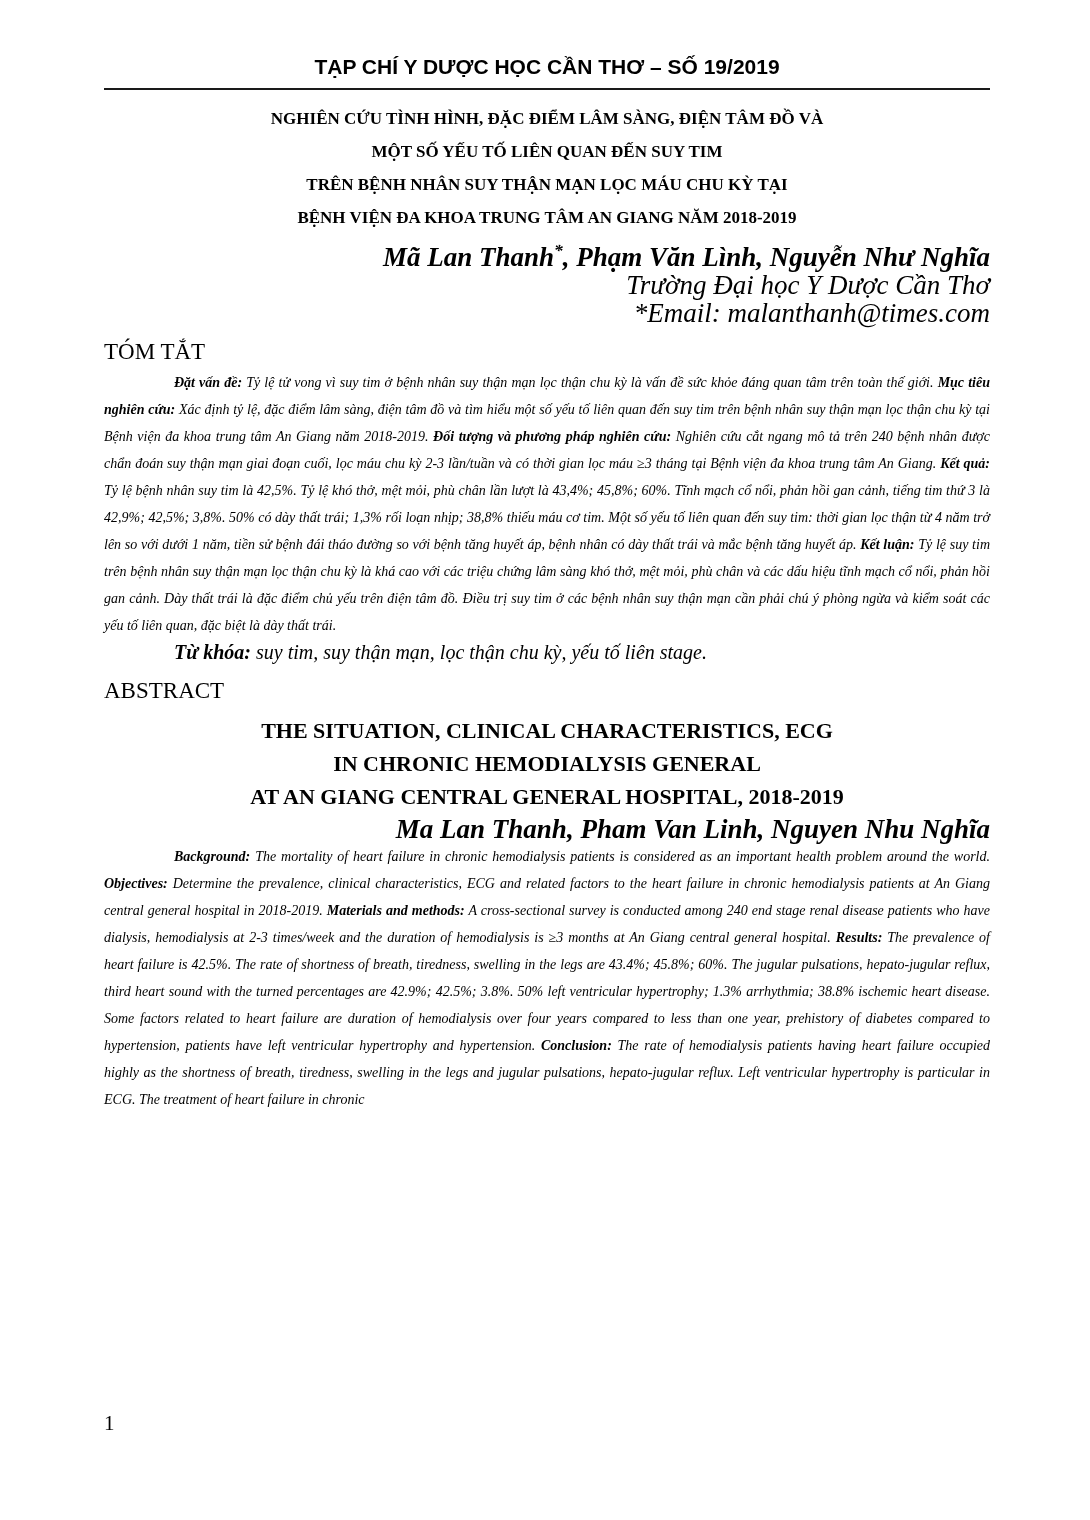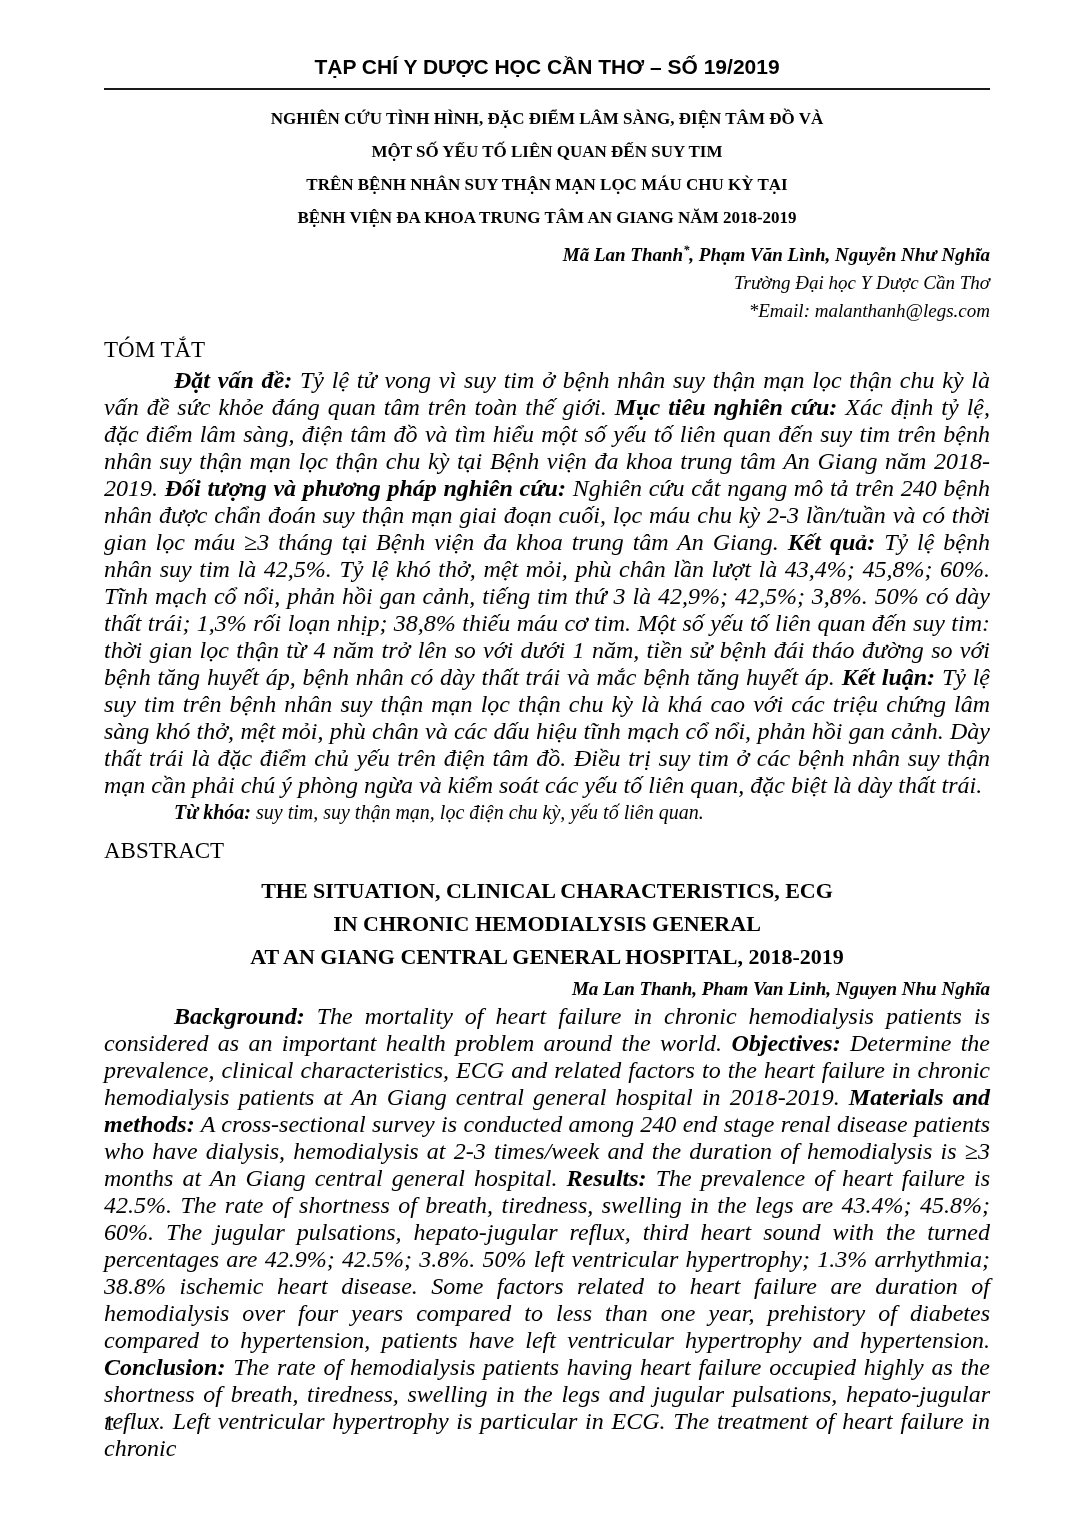--- a/index.html
+++ b/index.html
@@ -36,38 +36,38 @@
     margin: 12px 0 0 0;
     font-weight: 700;
     font-size: 17px;
     line-height: 33px;
     text-align: center;
   }
   .title-line { display: block; }
   .byline {
     text-align: right;
     font-style: italic;
-    font-size: 19px;
+    font-size: 27px;
     line-height: 28px;
     margin-top: 2px;
   }
   .byline .authors { font-weight: 700; }
   .byline sup { font-size: 0.65em; }
   .section-heading {
     margin: 10px 0 2px 0;
     font-weight: 400;
     font-style: normal;
     font-size: 23px;
     line-height: 30px;
     text-align: left;
   }
   .abstract {
     margin: 0;
     font-style: italic;
-    font-size: 24px;
+    font-size: 14px;
     line-height: 27px;
     text-align: justify;
     text-indent: 70px;
   }
   .keywords {
     margin: 0;
     font-style: italic;
     font-size: 20px;
     line-height: 27px;
     text-indent: 70px;
@@ -102,28 +102,28 @@
   <h1 class="vi-title">
     <span class="title-line">NGHIÊN CỨU TÌNH HÌNH, ĐẶC ĐIỂM LÂM SÀNG, ĐIỆN TÂM ĐỒ VÀ</span>
     <span class="title-line">MỘT SỐ YẾU TỐ LIÊN QUAN ĐẾN SUY TIM</span>
     <span class="title-line">TRÊN BỆNH NHÂN SUY THẬN MẠN LỌC MÁU CHU KỲ TẠI</span>
     <span class="title-line">BỆNH VIỆN ĐA KHOA TRUNG TÂM AN GIANG NĂM 2018-2019</span>
   </h1>
 
   <div class="byline">
     <div class="authors"><span>Mã Lan Thanh</span><sup>*</sup><span>, Phạm Văn Lình, Nguyễn Như Nghĩa</span></div>
     <div class="affiliation">Trường Đại học Y Dược Cần Thơ</div>
-    <div class="email">*Email: malanthanh@legs.com</div>
+    <div class="email">*Email: malanthanh@times.com</div>
   </div>
 
   <h2 class="section-heading">TÓM TẮT</h2>
 
   <p class="abstract"><span class="run-in">Đặt vấn đề:</span><span> Tỷ lệ tử vong vì suy tim ở bệnh nhân suy thận mạn lọc thận chu kỳ là vấn đề sức khỏe đáng quan tâm trên toàn thế giới. </span><span class="run-in">Mục tiêu nghiên cứu:</span><span> Xác định tỷ lệ, đặc điểm lâm sàng, điện tâm đồ và tìm hiểu một số yếu tố liên quan đến suy tim trên bệnh nhân suy thận mạn lọc thận chu kỳ tại Bệnh viện đa khoa trung tâm An Giang năm 2018-2019. </span><span class="run-in">Đối tượng và phương pháp nghiên cứu:</span><span> Nghiên cứu cắt ngang mô tả trên 240 bệnh nhân được chẩn đoán suy thận mạn giai đoạn cuối, lọc máu chu kỳ 2-3 lần/tuần và có thời gian lọc máu ≥3 tháng tại Bệnh viện đa khoa trung tâm An Giang. </span><span class="run-in">Kết quả:</span><span> Tỷ lệ bệnh nhân suy tim là 42,5%. Tỷ lệ khó thở, mệt mỏi, phù chân lần lượt là 43,4%; 45,8%; 60%. Tĩnh mạch cổ nổi, phản hồi gan cảnh, tiếng tim thứ 3 là 42,9%; 42,5%; 3,8%. 50% có dày thất trái; 1,3% rối loạn nhịp; 38,8% thiếu máu cơ tim. Một số yếu tố liên quan đến suy tim: thời gian lọc thận từ 4 năm trở lên so với dưới 1 năm, tiền sử bệnh đái tháo đường so với bệnh tăng huyết áp, bệnh nhân có dày thất trái và mắc bệnh tăng huyết áp. </span><span class="run-in">Kết luận:</span><span> Tỷ lệ suy tim trên bệnh nhân suy thận mạn lọc thận chu kỳ là khá cao với các triệu chứng lâm sàng khó thở, mệt mỏi, phù chân và các dấu hiệu tĩnh mạch cổ nổi, phản hồi gan cảnh. Dày thất trái là đặc điểm chủ yếu trên điện tâm đồ. Điều trị suy tim ở các bệnh nhân suy thận mạn cần phải chú ý phòng ngừa và kiểm soát các yếu tố liên quan, đặc biệt là dày thất trái.</span></p>
 
-  <p class="keywords"><span class="run-in">Từ khóa:</span><span> suy tim, suy thận mạn, lọc điện chu kỳ, yếu tố liên quan.</span></p>
+  <p class="keywords"><span class="run-in">Từ khóa:</span><span> suy tim, suy thận mạn, lọc thận chu kỳ, yếu tố liên stage.</span></p>
 
   <h2 class="section-heading">ABSTRACT</h2>
 
   <h1 class="en-title">
     <span class="title-line">THE SITUATION, CLINICAL CHARACTERISTICS, ECG</span>
     <span class="title-line">IN CHRONIC HEMODIALYSIS GENERAL</span>
     <span class="title-line">AT AN GIANG CENTRAL GENERAL HOSPITAL, 2018-2019</span>
   </h1>
 
   <div class="byline">

